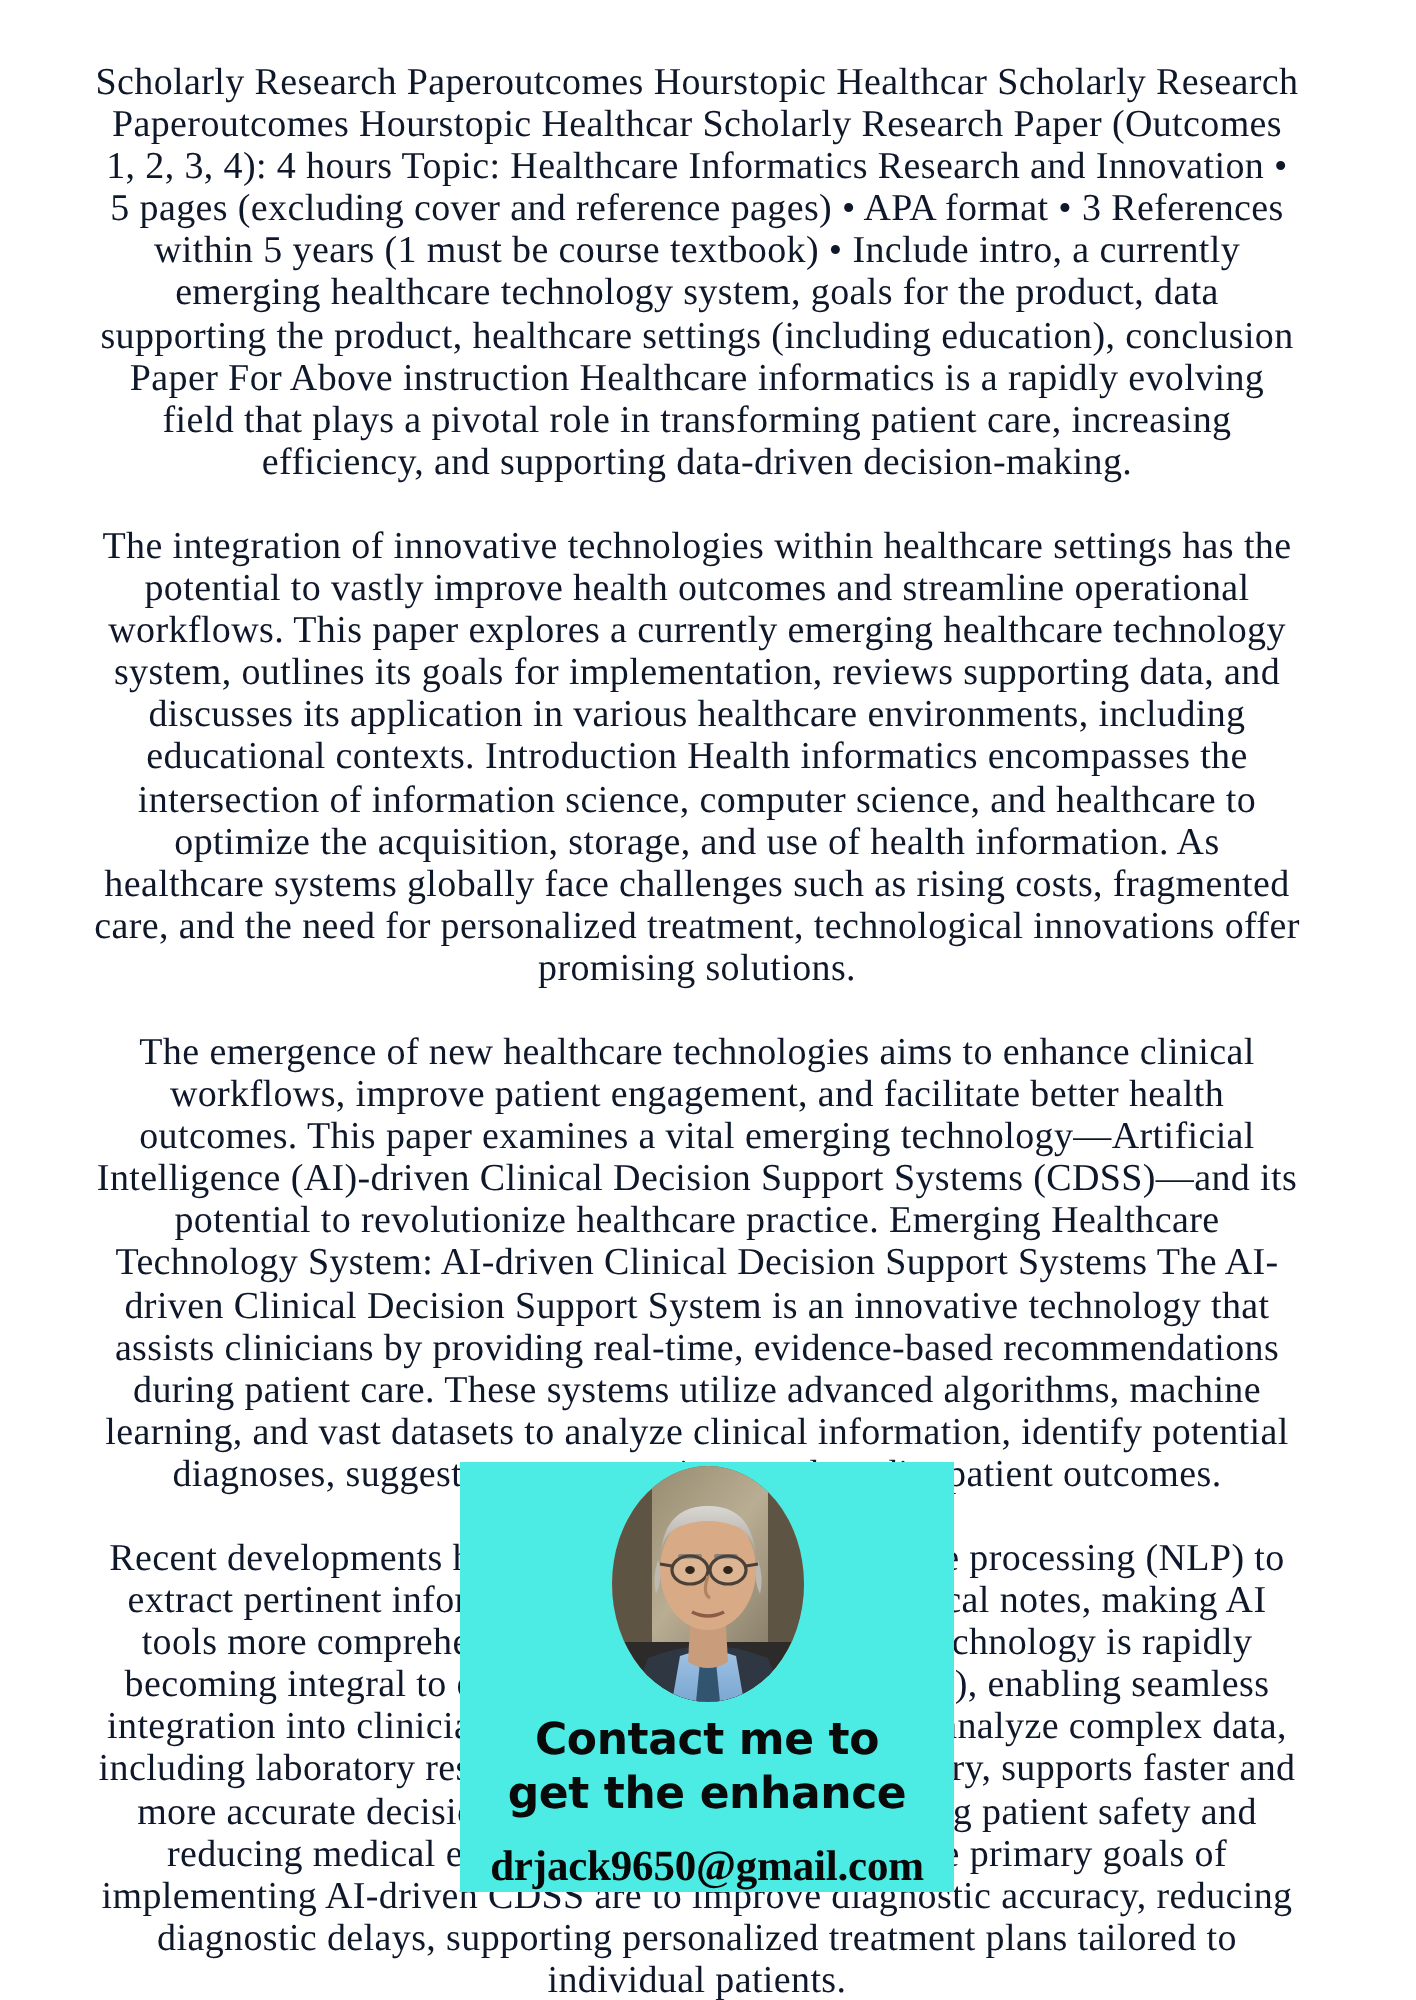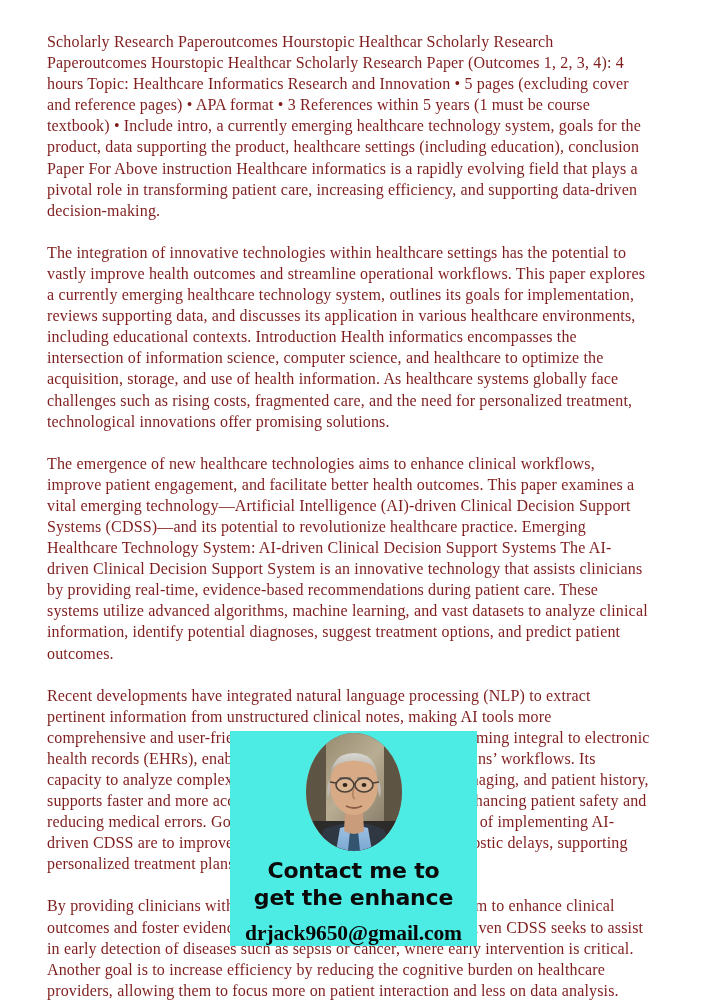--- a/index.html
+++ b/index.html
@@ -23,24 +23,24 @@
 
   #doc-body {
     position: absolute;
     left: 47px;
     top: 31px;
     width: 603px;
   }
 
   .para {
     font-family: "Liberation Serif", "DejaVu Serif", serif;
-    font-size: 16px;
+    font-size: 19px;
     line-height: 21.1px;
-    color: #7f1d1d;
-    text-align: left;
+    color: #0f172a;
+    text-align: center;
     margin: 0 0 21px 0;
     white-space: normal;
     letter-spacing: 0.01em;
   }
 
   
   #contact-overlay {
     position: absolute;
     left: 230px;
     top: 731px;

